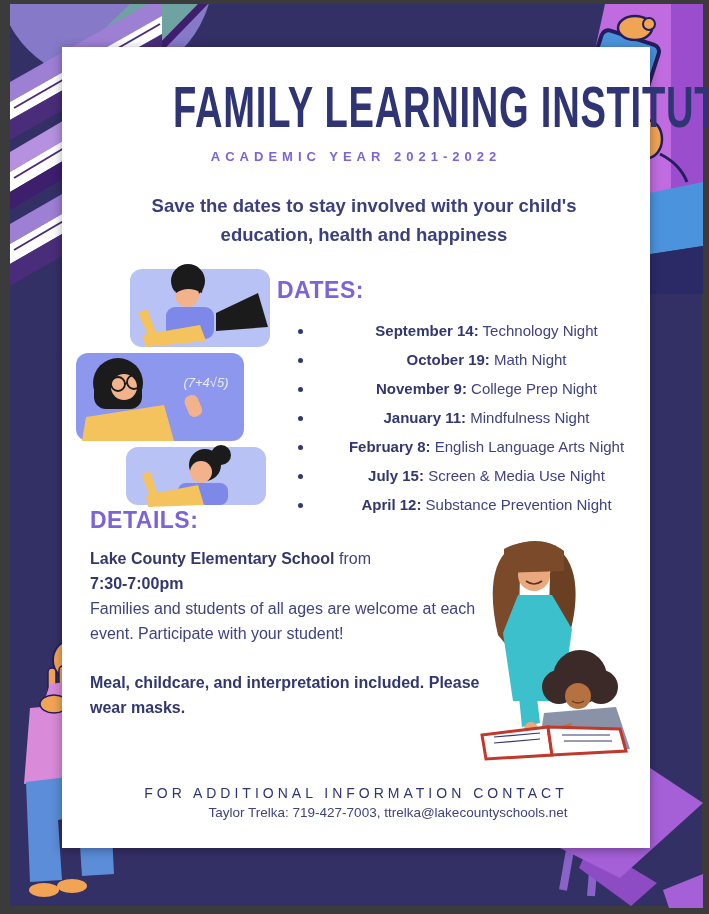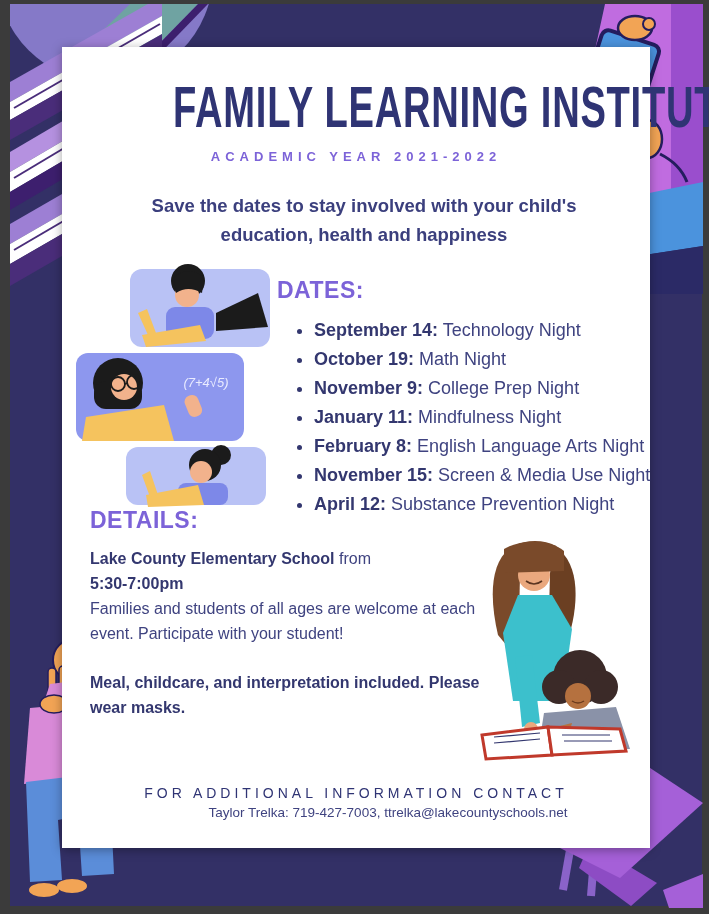--- a/index.html
+++ b/index.html
@@ -15,21 +15,21 @@
            white-space:nowrap; }
   .subtitle { position:absolute; top:102px; left:0; width:100%; text-align:center;
               font-size:13px; font-weight:bold; letter-spacing:5px; color:#7c63d8; }
   .tagline { position:absolute; top:144px; left:8px; width:100%; text-align:center;
              font-size:18.5px; font-weight:bold; color:#3b3f7d; line-height:29px; }
   .dates-heading, .details-heading { position:absolute; font-size:23px; font-weight:bold;
              color:#7c63d8; letter-spacing:0.5px; }
   .dates-heading { left:215px; top:230px; }
   .details-heading { left:28px; top:460px; }
   .dates-list { position:absolute; left:252px; top:274px; width:345px; list-style:disc; }
-  .dates-list li { font-size:18px; color:#3f4380; margin-bottom:9.5px; line-height:19.5px; }
+  .dates-list li { font-size:15px; color:#3f4380; margin-bottom:9.5px; line-height:19.5px;text-align:center; }
   .dates-list li::marker { color:#33376f; }
   .date-strong { font-weight:bold; color:#33376f; }
   .details-text { position:absolute; left:28px; top:499px; width:400px; font-size:16px;
                   color:#3f4380; line-height:25px; }
   .bold-navy { font-weight:bold; color:#33376f; }
   .details-text .spacer { height:24px; }
   .footer-heading { position:absolute; top:738px; left:0; width:100%; text-align:center;
                     font-size:14px; font-weight:normal; letter-spacing:4px; color:#2f3474; }
   .footer-contact { position:absolute; top:758px; left:0; width:100%; text-align:center;
                     font-size:13.5px; color:#3f4380;margin-left:32px; }
@@ -142,28 +142,28 @@
       <polygon points="74,220 82,242 90,240 82,216" fill="#f5c35e"></polygon>
     </svg>
 
     <div class="dates-heading">DATES:</div>
     <ul class="dates-list">
       <li><span class="date-strong">September 14:</span><span> Technology Night</span></li>
       <li><span class="date-strong">October 19:</span><span> Math Night</span></li>
       <li><span class="date-strong">November 9:</span><span> College Prep Night</span></li>
       <li><span class="date-strong">January 11:</span><span> Mindfulness Night</span></li>
       <li><span class="date-strong">February 8:</span><span> English Language Arts Night</span></li>
-      <li><span class="date-strong">November 15:</span><span> Screen &amp; Media Use Night</span></li>
+      <li><span class="date-strong">July 15:</span><span> Screen &amp; Media Use Night</span></li>
       <li><span class="date-strong">April 12:</span><span> Substance Prevention Night</span></li>
     </ul>
 
     <div class="details-heading">DETAILS:</div>
     <div class="details-text">
       <div><span class="bold-navy">Lake County Elementary School</span><span> from</span></div>
-      <div class="bold-navy">5:30-7:00pm</div>
+      <div class="bold-navy">7:30-7:00pm</div>
       <div>Families and students of all ages are welcome at each event. Participate with your student!</div>
       <div class="spacer"></div>
       <div class="bold-navy">Meal, childcare, and interpretation included. Please wear masks.</div>
     </div>
 
     <svg style="position:absolute; left:398px; top:490px;" width="192" height="228" viewBox="0 0 192 228">
       <path d="M55,8 C28,22 30,64 38,98 L58,122 L60,38 Z" fill="#7a4a2a"></path>
       <path d="M95,10 C122,26 118,72 108,102 L88,118 L90,36 Z" fill="#6b3f22"></path>
       <ellipse cx="75" cy="20" rx="29" ry="16" fill="#7a4a2a"></ellipse>
       <circle cx="74" cy="38" r="16" fill="#eaa87e"></circle>

